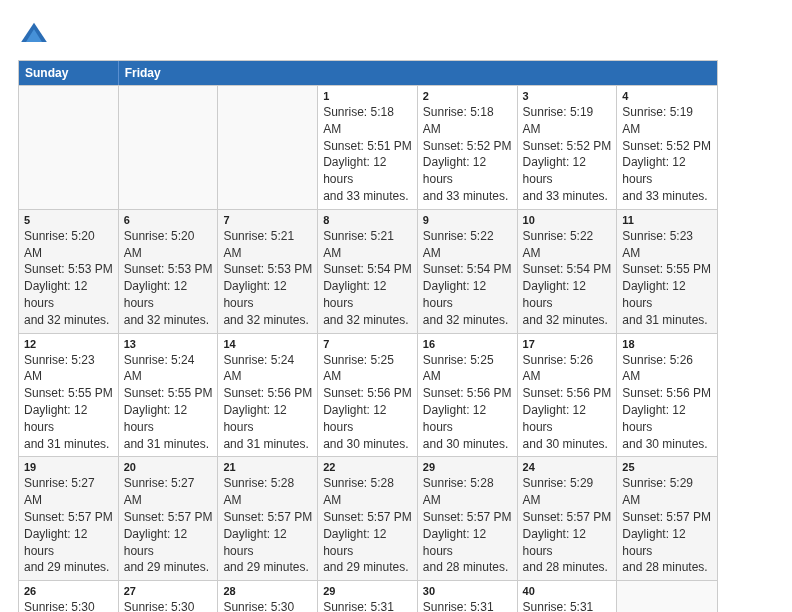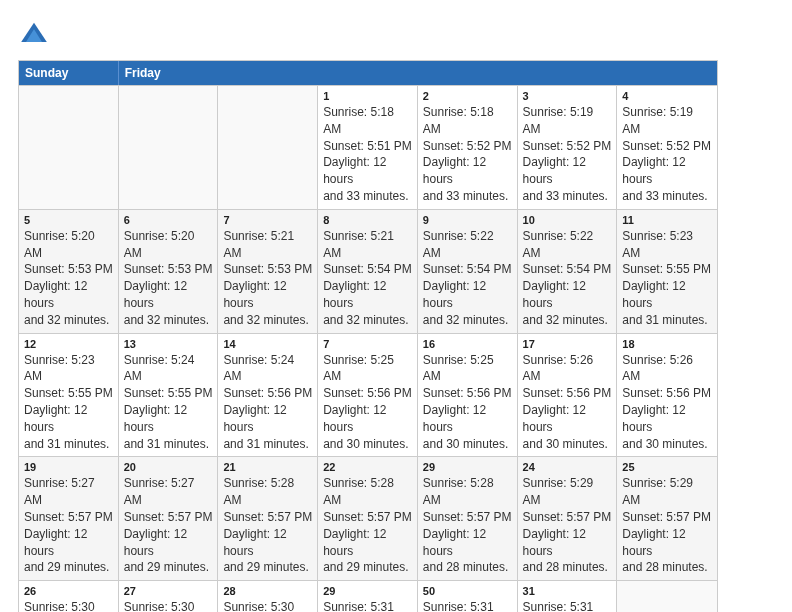--- a/index.html
+++ b/index.html
@@ -353,28 +353,28 @@
 and 27 minutes.</div>
           </div>
           <div class="cal-cell">
             <div class="day-num">29</div>
             <div class="cell-info" style="white-space: pre-line;">Sunrise: 5:31 AM
 Sunset: 5:58 PM
 Daylight: 12 hours
 and 26 minutes.</div>
           </div>
           <div class="cal-cell">
-            <div class="day-num">50</div>
+            <div class="day-num">30</div>
             <div class="cell-info" style="white-space: pre-line;">Sunrise: 5:31 AM
 Sunset: 5:58 PM
 Daylight: 12 hours
 and 26 minutes.</div>
           </div>
           <div class="cal-cell">
-            <div class="day-num">31</div>
+            <div class="day-num">40</div>
             <div class="cell-info" style="white-space: pre-line;">Sunrise: 5:31 AM
 Sunset: 5:58 PM
 Daylight: 12 hours
 and 26 minutes.</div>
           </div>
           <div class="cal-cell empty"></div>
         </div>
       </div>
   </div>
 </div>

